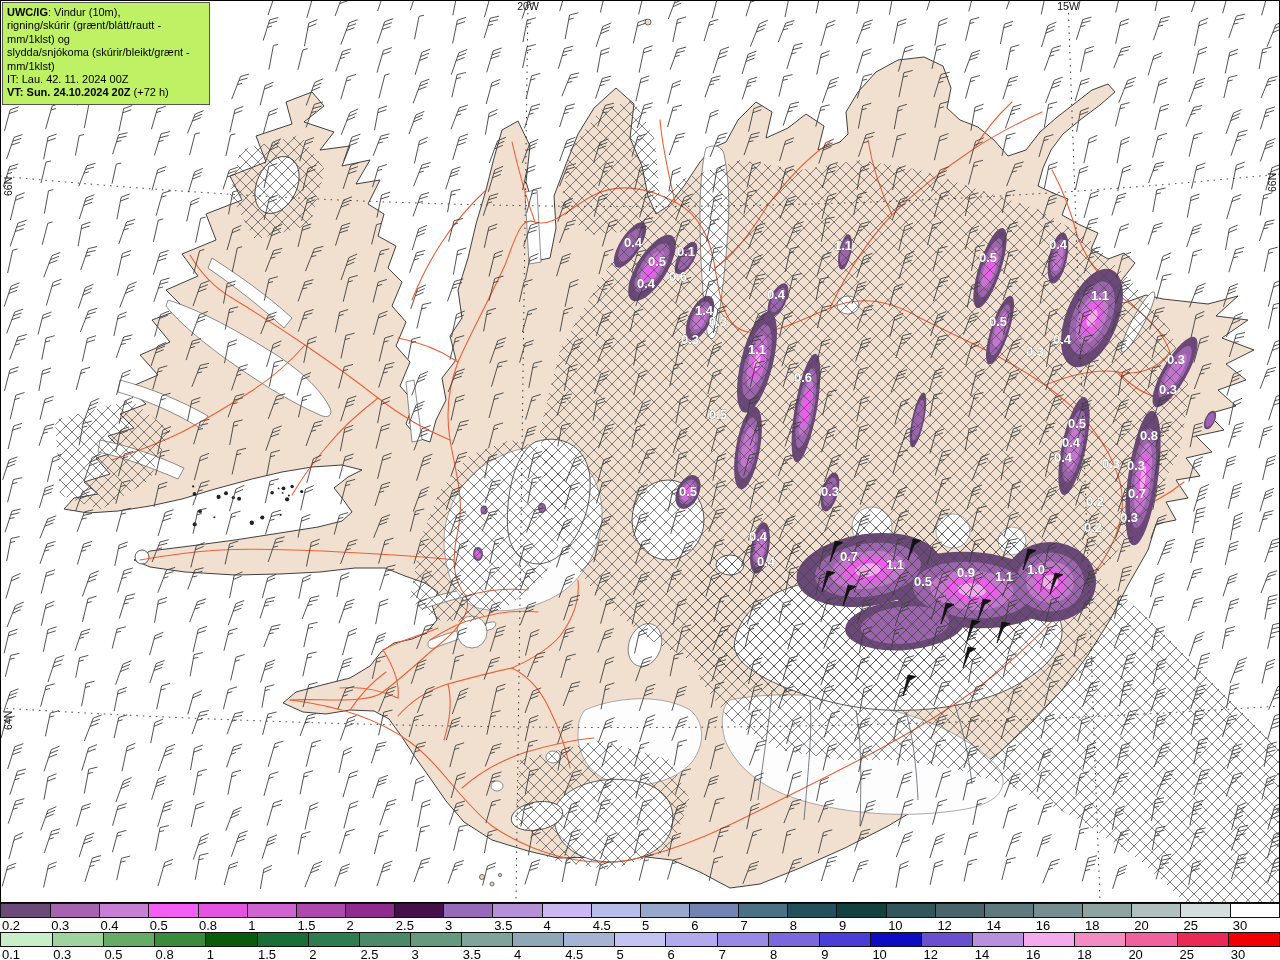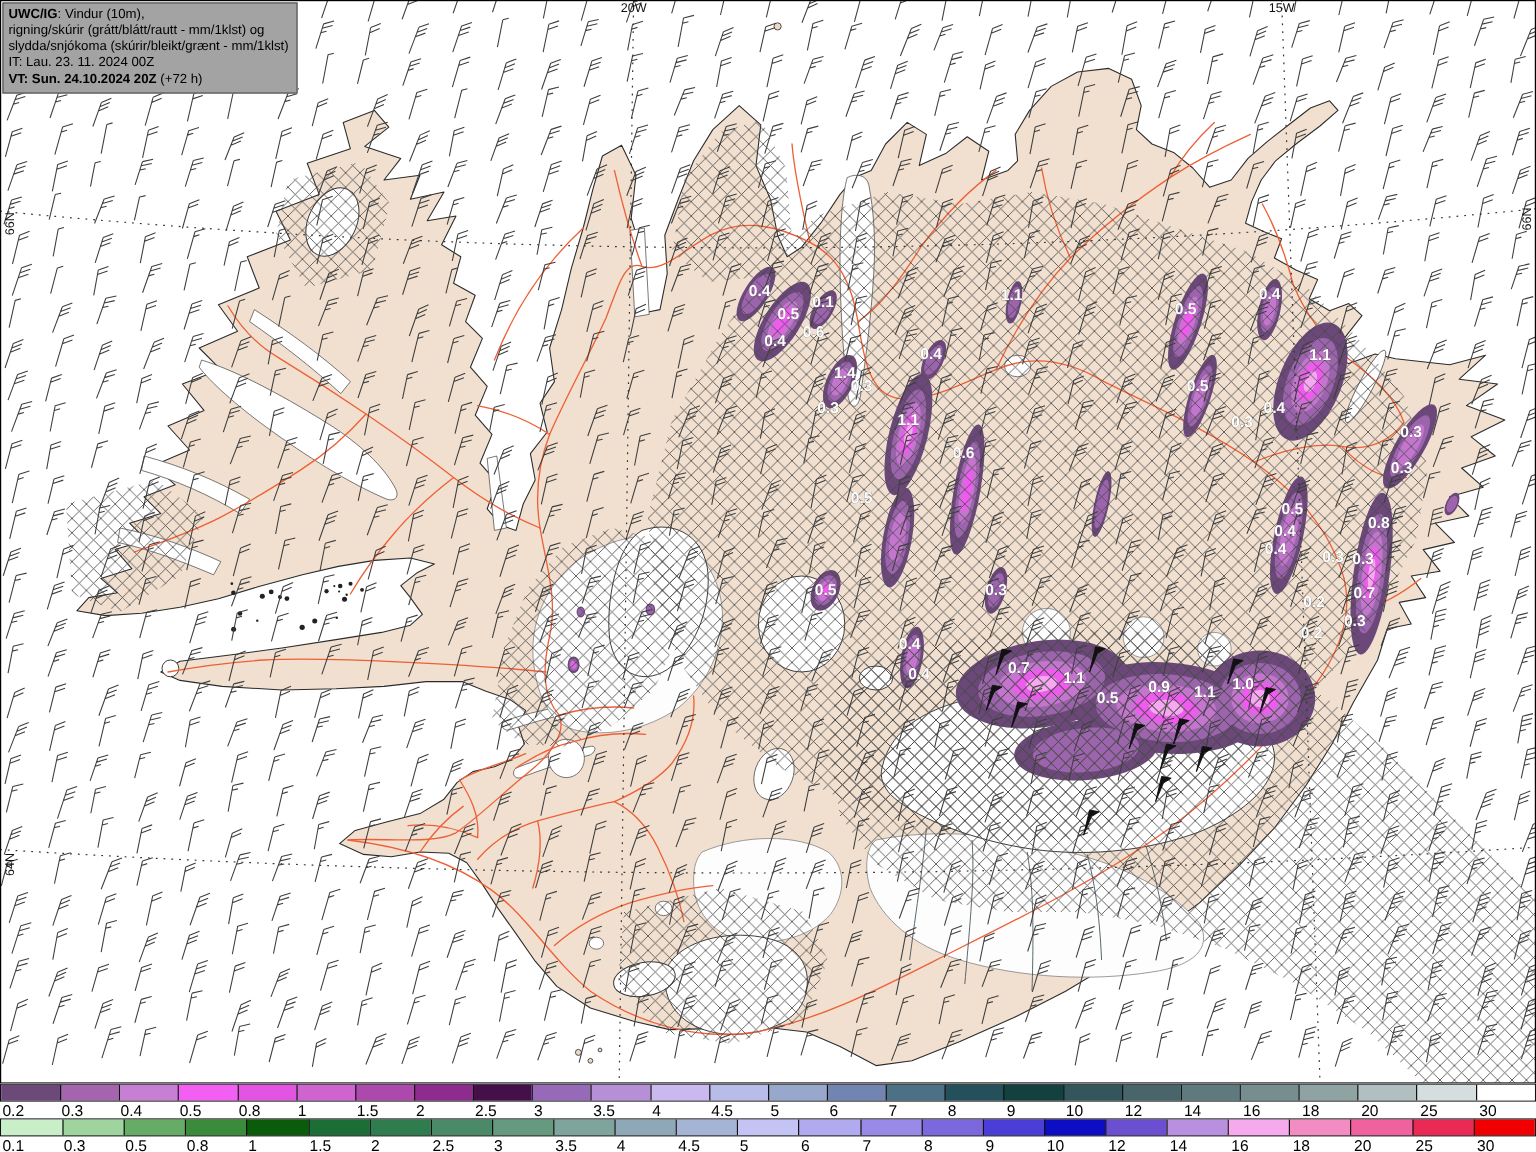--- a/index.html
+++ b/index.html
@@ -1,19 +1,19 @@
 <!DOCTYPE html>
 <html><head>
 <meta charset="utf-8">
 <style>
   html,body{margin:0;padding:0;background:#fff;}
   .viewer{position:relative;width:1280px;height:960px;background:#fff;overflow:hidden;
           font-family:"Liberation Sans",sans-serif;}
   svg text{font-family:"Liberation Sans",sans-serif;}
-  .titlebox{position:absolute;left:2px;top:2px;width:246px;background:#a3a3a3;
+  .titlebox{position:absolute;left:2px;top:2px;width:208px;background:#bef264;
             border:1px solid #555;padding:3px 4px 4px 4px;box-sizing:border-box;
             font-size:11px;line-height:13.4px;color:#000;}
   .b{font-weight:bold;}
   .bars{position:absolute;left:0;top:903px;width:1280px;height:57px;background:#fff;}
   .band{position:absolute;left:0;width:1280px;height:15px;display:flex;
         border:1px solid #111;box-sizing:border-box;}
   .band .seg{height:100%;border-left:1px solid #111;box-sizing:border-box;}
   .band .seg:first-child{border-left:none;}
   .ticksrow{position:absolute;left:0;width:1280px;height:13px;}
   .ticksrow span{position:absolute;top:0;font-size:13px;color:#000;white-space:nowrap;}
@@ -324,23 +324,23 @@
         <text x="1129" y="522" font-size="13" font-weight="bold" fill="#ffffff" text-anchor="middle" stroke="#555" stroke-width="0.35" paint-order="stroke">0.3</text>
         <text x="1093" y="532" font-size="13" font-weight="bold" fill="#ffffff" text-anchor="middle" stroke="#555" stroke-width="0.35" paint-order="stroke">0.2</text>
       </g>
 
   <rect x="0.5" y="0.5" width="1279" height="902" fill="none" stroke="#000" stroke-width="1"></rect>
 </svg>
 
 
 <div class="titlebox">
   <div><span class="b">UWC/IG</span><span>: Vindur (10m),</span></div>
-  <div>rigning/skúrir (grátt/blátt/rautt - mm/1klst) og</div>
+  <div>rigning/skúrir (grænt/blátt/rautt - mm/1klst) og</div>
   <div>slydda/snjókoma (skúrir/bleikt/grænt - mm/1klst)</div>
-  <div>IT: Lau. 23. 11. 2024 00Z</div>
+  <div>IT: Lau. 42. 11. 2024 00Z</div>
   <div><span class="b">VT: Sun. 24.10.2024 20Z</span><span> (+72 h)</span></div>
 </div>
 
 
 <div class="bars" id="bars">
       <div class="band" style="top: 0px;">
         <div class="seg" style="width: 3.84615%; background: rgb(107, 74, 121);"></div>
         <div class="seg" style="width: 3.84615%; background: rgb(164, 101, 174);"></div>
         <div class="seg" style="width: 3.84615%; background: rgb(199, 127, 212);"></div>
         <div class="seg" style="width: 3.84615%; background: rgb(242, 95, 242);"></div>

